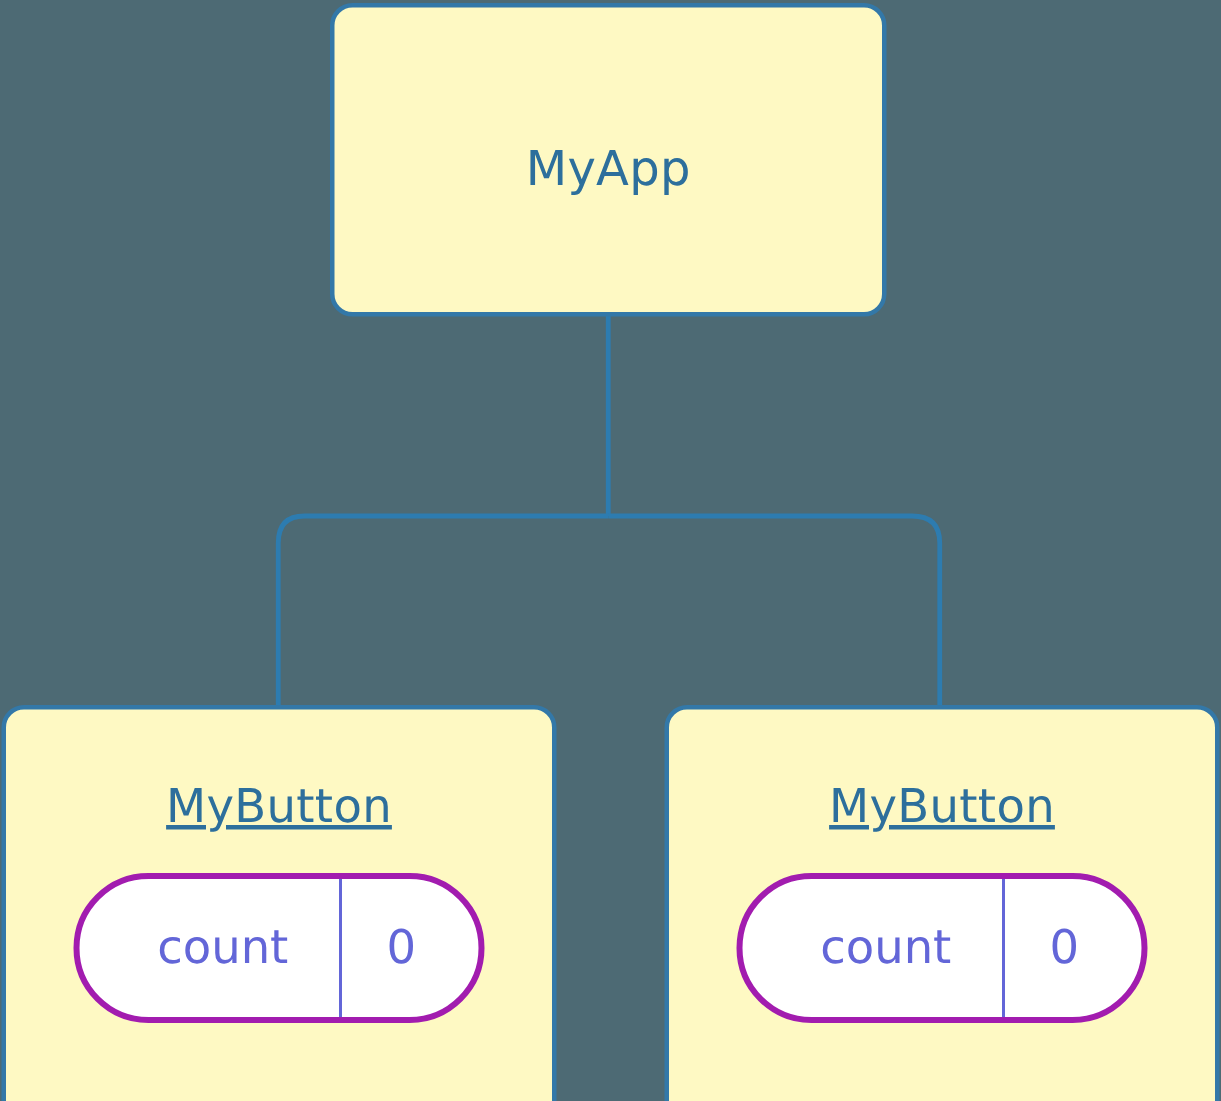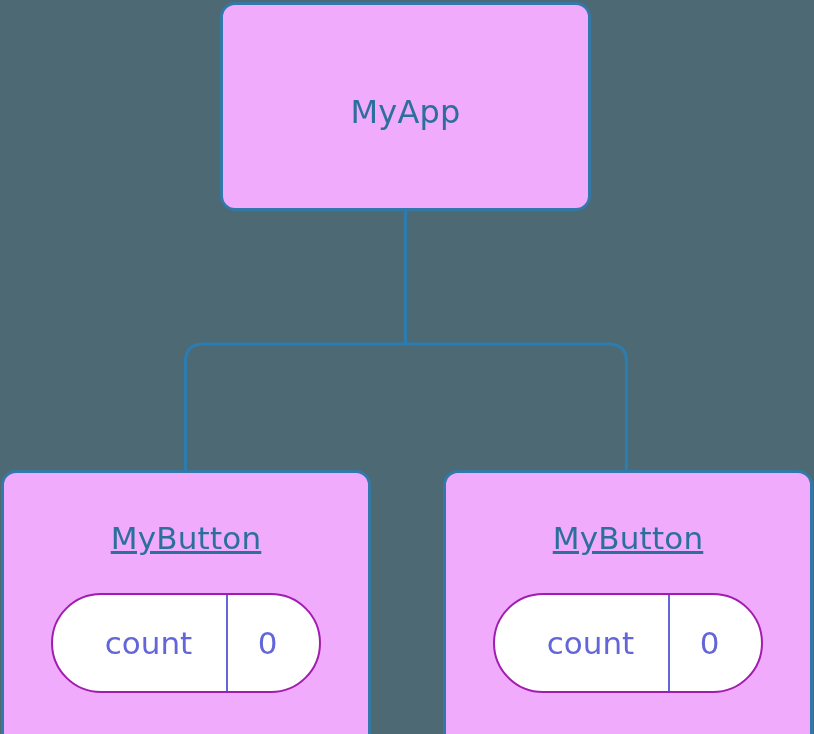--- a/index.html
+++ b/index.html
@@ -28,21 +28,21 @@
     left: 0;
     top: 0;
     width: 814px;
     height: 734px;
     pointer-events: none;
   }
 
   
   .node-box {
     position: absolute;
-    background: #f0abfc;
+    background: #fef9c3;
     border: 3px solid #3378a8;
     border-radius: 15px;
     box-sizing: border-box;
     z-index: 2;
   }
 
   .node-root {
     left: 220px;
     top: 2px;
     width: 371px;
@@ -84,27 +84,27 @@
   .node-child-right .node-title {
     top: 46px;
     font-size: 31px;
     line-height: 38px;
     text-decoration: underline;
   }
 
   
   .state-pill {
     position: absolute;
-    top: 120px;
+    top: 109px;
     left: 50%;
     transform: translateX(-50%);
     display: flex;
     align-items: stretch;
     height: 100px;
-    border: 2px solid #a21caf;
+    border: 4px solid #a21caf;
     border-radius: 50px;
     background: #ffffff;
     box-sizing: border-box;
     overflow: hidden;
   }
 
   .pill-key {
     display: flex;
     align-items: center;
     justify-content: center;

